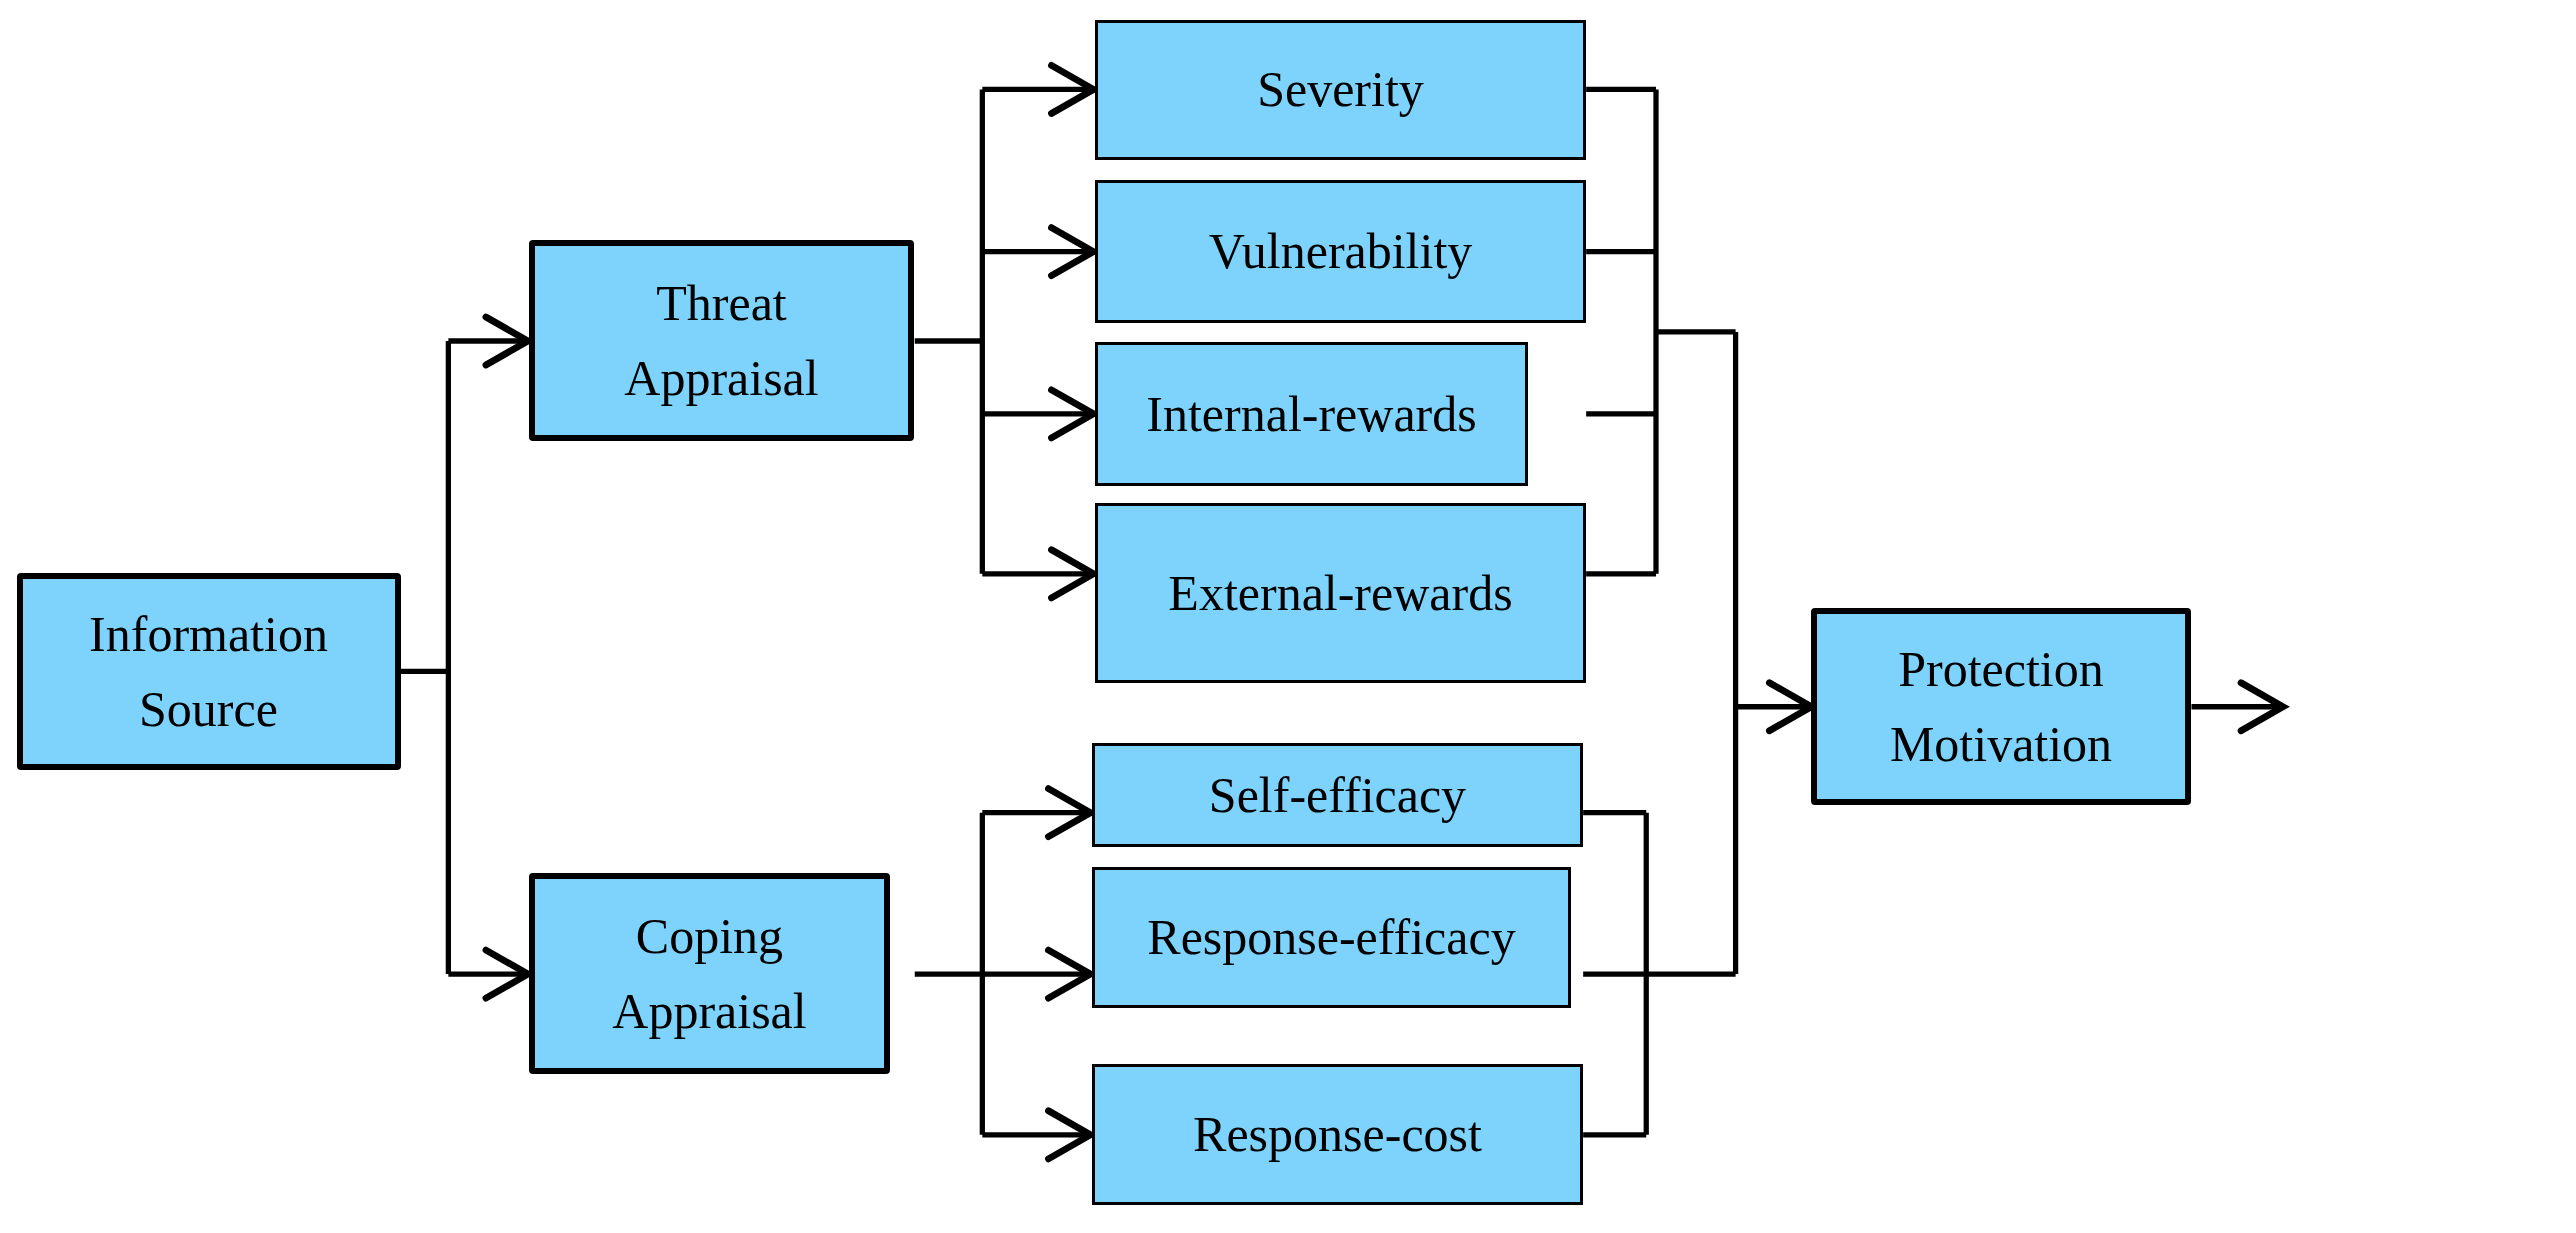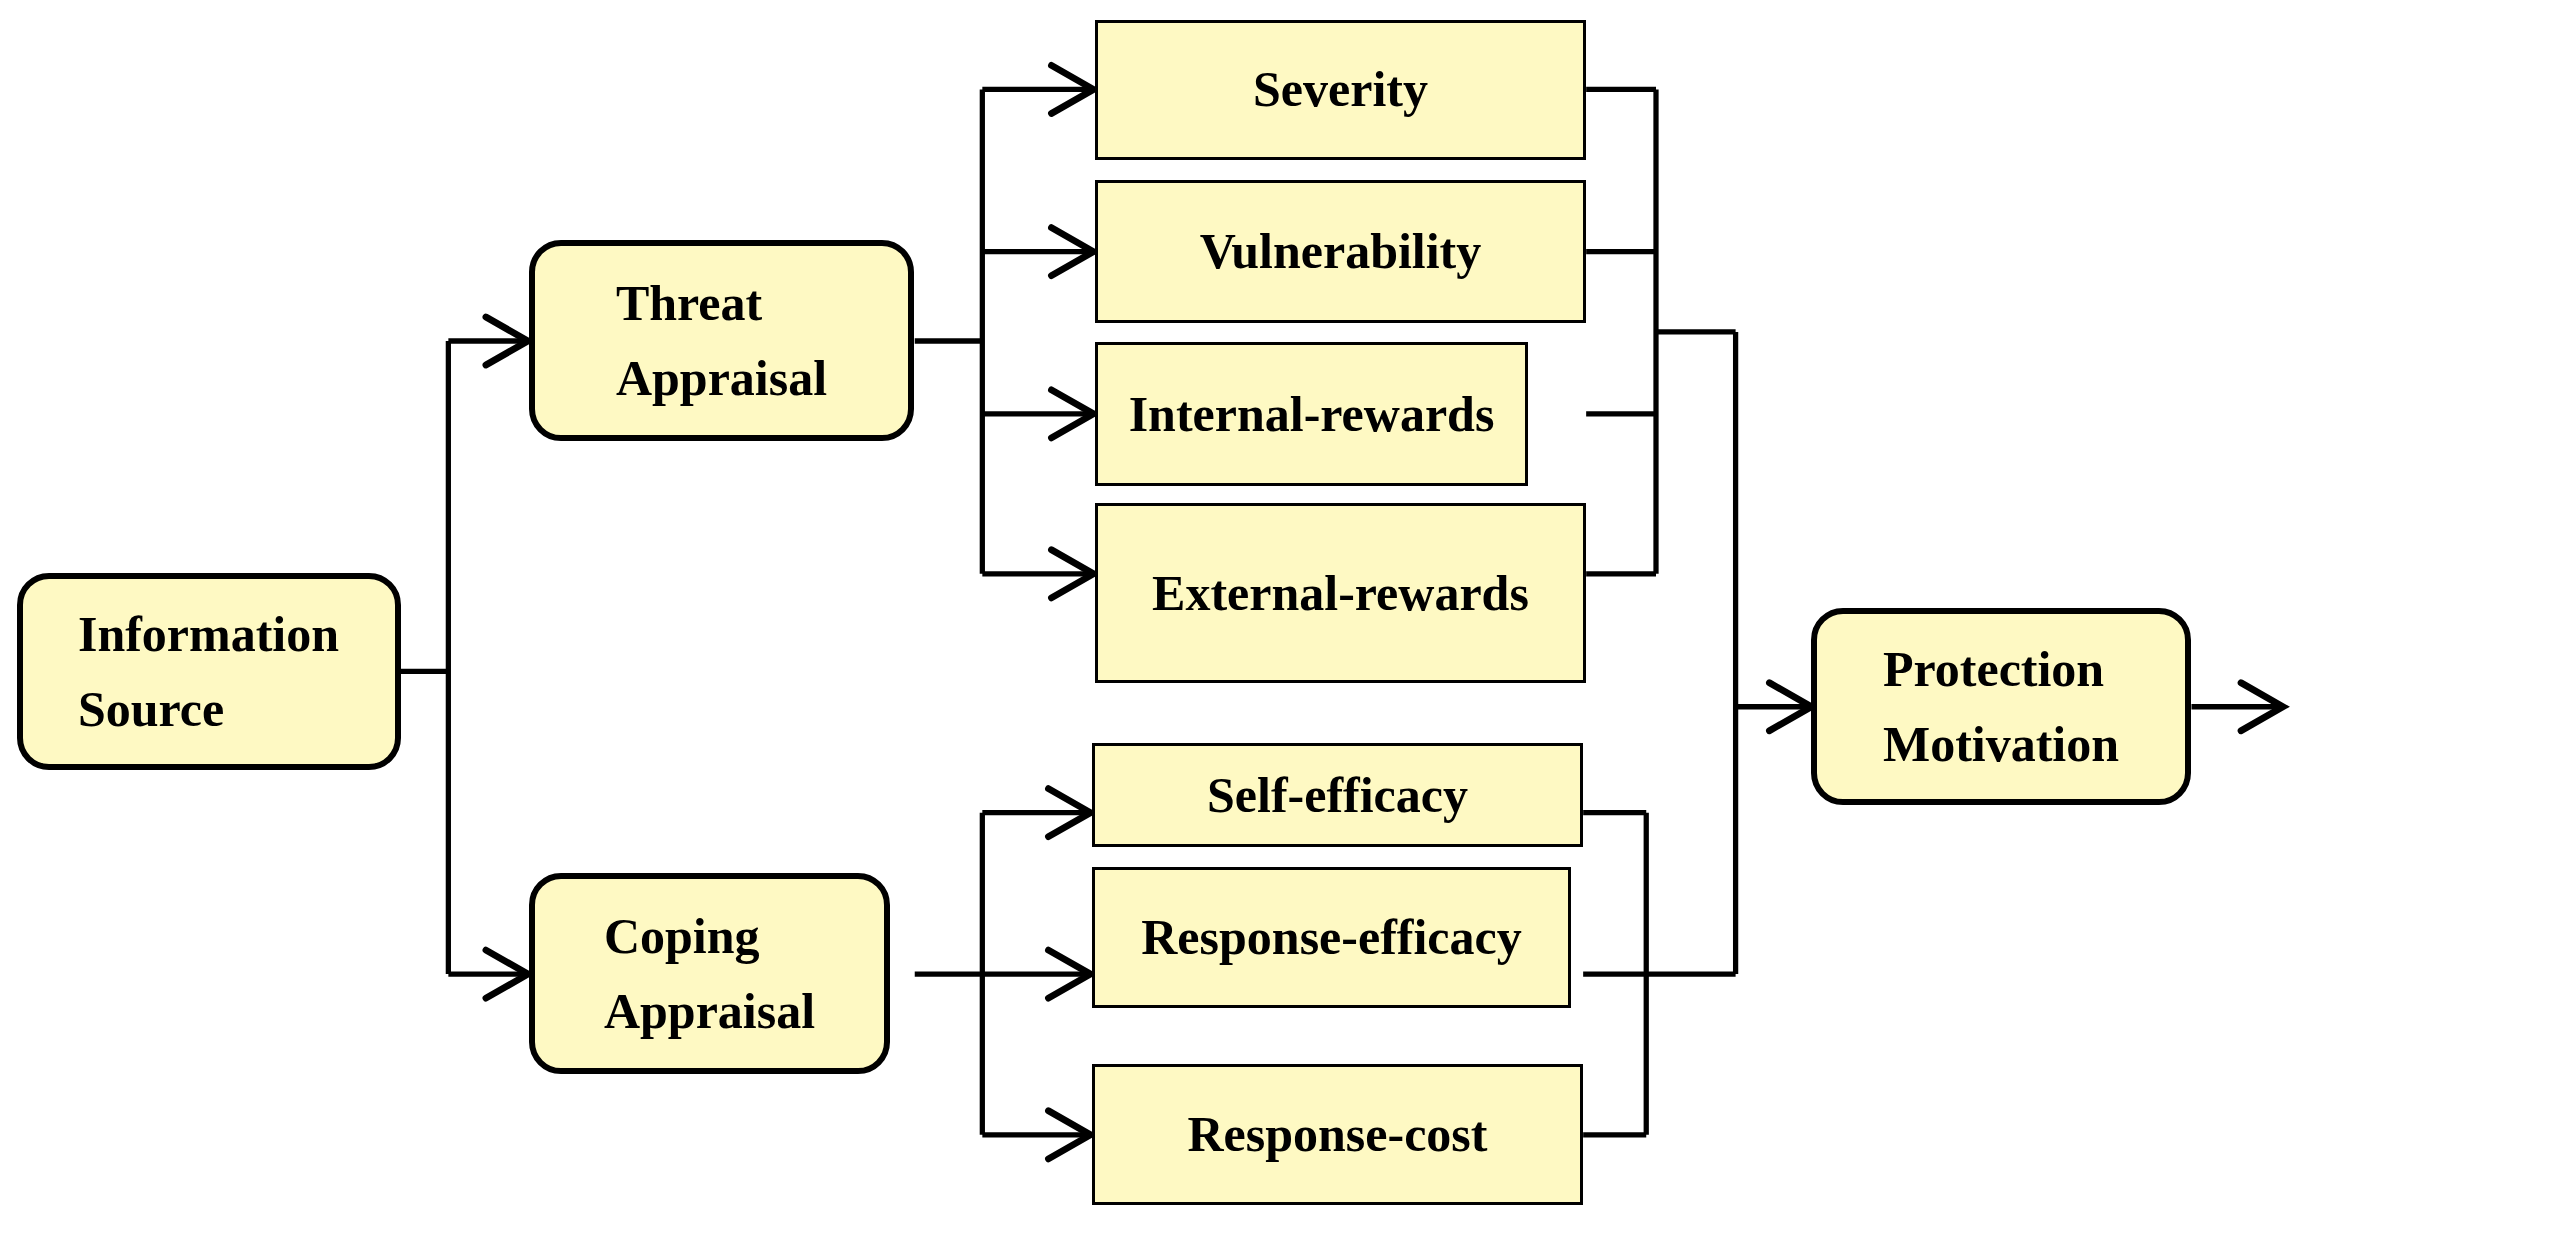--- a/index.html
+++ b/index.html
@@ -14,29 +14,29 @@
   svg.edges{
     position:absolute;
     left:0;top:0;
     width:2576px;height:1234px;
   }
   svg .line{stroke:#000000;stroke-width:7;fill:none;}
   svg .head{stroke:#000000;stroke-width:9;fill:none;stroke-linecap:round;stroke-linejoin:miter;}
   .node{
     position:absolute;
     box-sizing:border-box;
-    background:#fef9c3;
+    background:#7dd3fc;
     display:flex;
     align-items:center;
     justify-content:center;
-    font-weight:bold;
+    text-align:center;
   }
   .node.rounded{
     border:6.8px solid #000000;
-    border-radius:32px;
+    border-radius:4px;
   }
   .node.rect{
     border:3.8px solid #000000;
     border-radius:0;
   }
   .label{
     font-size:50px;
     line-height:1.5;
     color:#000000;
     white-space:pre-line;

